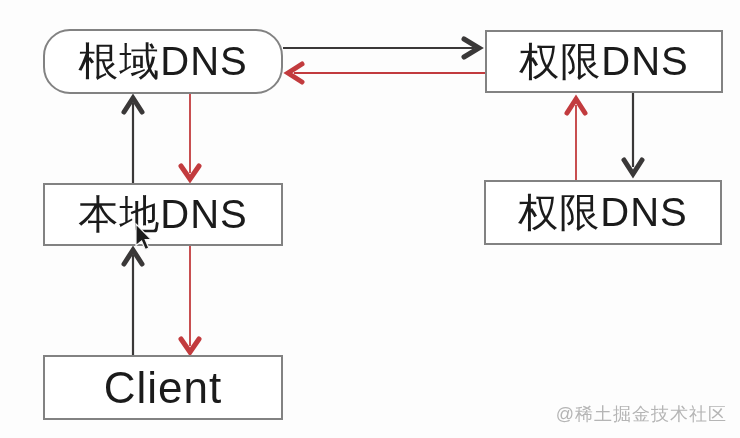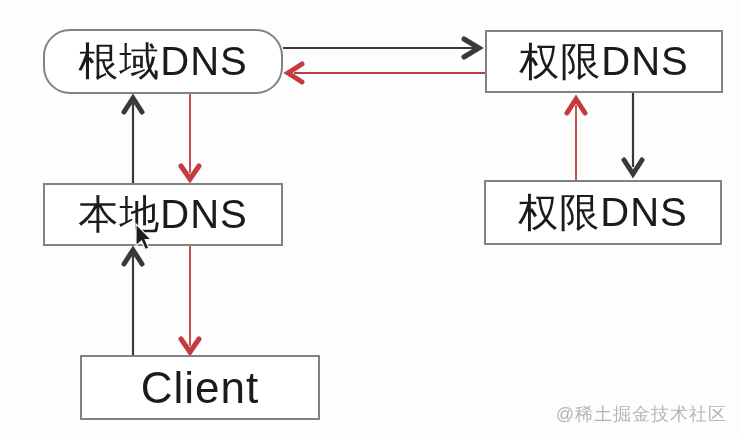--- a/index.html
+++ b/index.html
@@ -37,21 +37,21 @@
     display:flex;align-items:center;justify-content:center;
     color:var(--text);
     font-size:40px;
     letter-spacing:1px;
     white-space:nowrap;
   }
   .node-root  {left:43px;  top:29px;  width:240px; height:65px;border-radius:27px;}
   .node-top   {left:485px; top:30px;  width:238px; height:63px;}
   .node-local {left:43px;  top:183px; width:240px; height:63px;}
   .node-auth  {left:484px; top:180px; width:238px; height:65px;}
-  .node-client{left:43px;  top:355px; width:240px; height:65px; font-size:44px;margin-left:37px;}
+  .node-client{left:43px;  top:355px; width:240px; height:65px; font-size:44px;}
   .watermark{
     position:absolute;
     right:13px;top:402px;
     color:var(--watermark);
     font-size:18px;
     letter-spacing:1px;
     text-align:center;
   }
   .cursor-layer{position:absolute;left:0;top:0;width:740px;height:438px;pointer-events:none;}
 </style>

